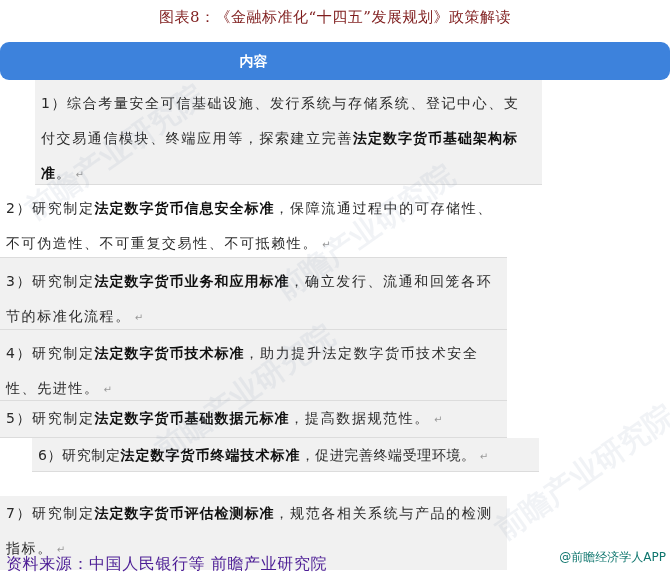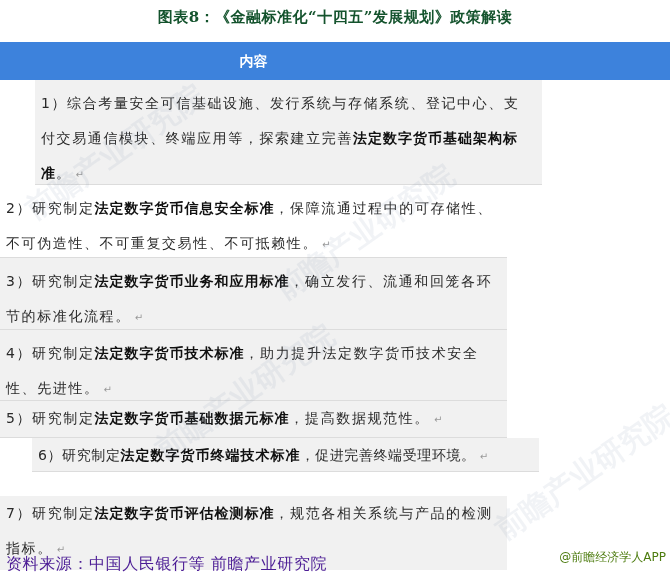--- a/index.html
+++ b/index.html
@@ -1,30 +1,30 @@
 <!DOCTYPE html>
 <html><head>
   <meta charset="utf-8">
   <style>
     * { box-sizing: border-box; margin: 0; padding: 0; }
     html, body { width: 670px; height: 578px; background: #ffffff; overflow: hidden; }
     body { font-family: "DejaVu Sans", "Liberation Sans", sans-serif; color: #222; position: relative; }
 
     .title {
       position: absolute; left: 0; top: 8px; width: 670px; height: 26px;
-      text-align: center; font-size: 15px; font-weight: bold; color: #14532d;
+      text-align: center; font-size: 15px; font-weight: normal; color: #7f1d1d;
       font-family: "DejaVu Serif", "Liberation Serif", serif; letter-spacing: 0.5px;
     }
 
     .table {
       position: absolute; left: 0; top: 42px; width: 670px; height: 504px;
     }
     .thead {
       position: absolute; left: 0; top: 0; width: 670px; height: 38px;
-      background: #3d82dc; color: #ffffff; font-weight: bold; font-size: 14px;
+      background: #3d82dc; color: #ffffff; font-weight: bold; font-size: 14px; border-radius: 9px;
     }
     .th { position: absolute; top: 0; height: 38px; line-height: 38px; text-align: center; }
     .th-content { left: 0; width: 507px; }
     .th-analysis { left: 508px; width: 162px; border-left: 1px solid #a9c8f0; }
 
     .left-col { position: absolute; left: 0; top: 38px; width: 507px; }
     .row {
       position: absolute; left: 0; width: 507px;
       border-bottom: 1px solid #dcdcdc;
       padding: 6px 8px 0 6px;
@@ -40,21 +40,21 @@
       font-size: 14px; line-height: 35.2px; letter-spacing: 3.4px; color: #2a2a2a;
       word-break: break-all;
     }
 
     .footer-source {
       position: absolute; left: 6px; top: 554px; height: 20px; line-height: 20px;
       font-size: 16px; color: #4c1d95; letter-spacing: 0.6px;
     }
     .footer-brand {
       position: absolute; right: 4px; top: 547px; height: 20px; line-height: 20px;
-      font-size: 12px; color: #4d7c0f;
+      font-size: 12px; color: #0f766e;
     }
 
     .watermark {
       position: absolute; color: rgba(120,140,170,0.10); font-size: 30px; font-weight: bold;
       transform: rotate(-35deg); pointer-events: none; white-space: nowrap;
     }
   </style>
 </head>
 <body>
 

